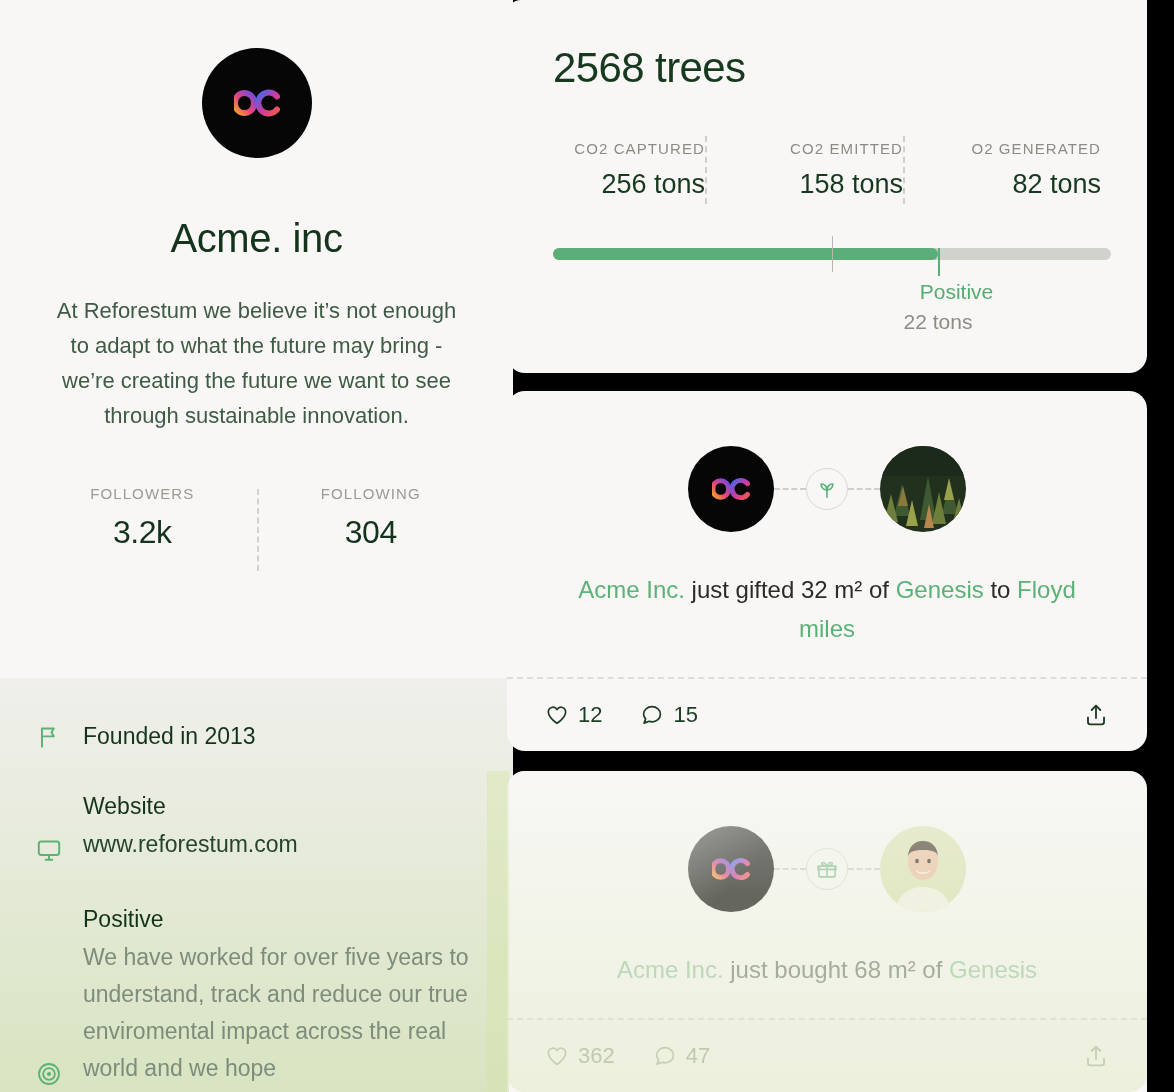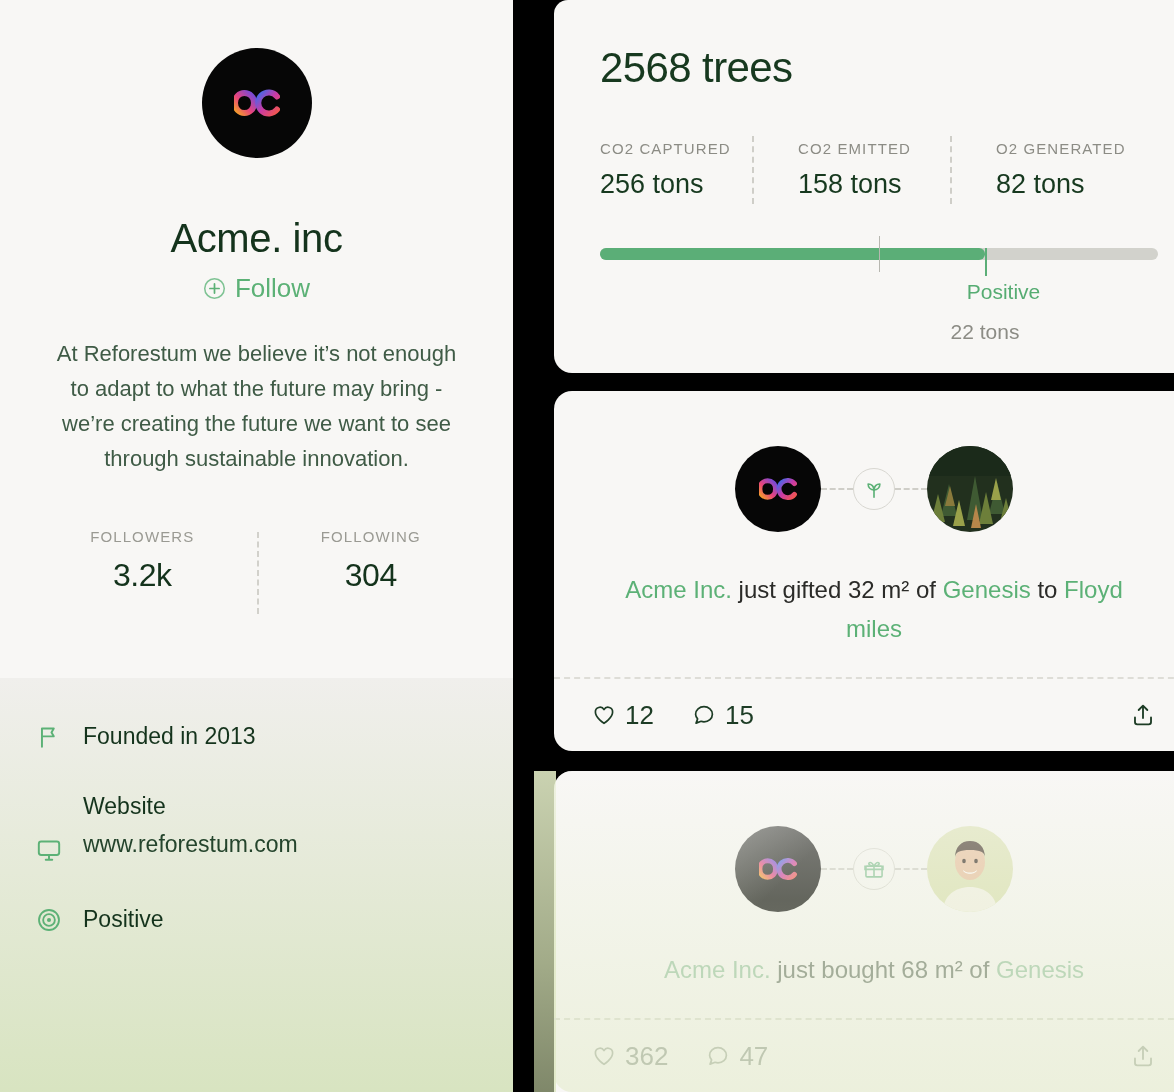--- a/index.html
+++ b/index.html
@@ -138,21 +138,21 @@
     font-size: 23px;
     line-height: 37px;
     color: #7E8C7C;
     margin-top: 6px;
     max-width: 392px;
   }
 
   
   .right-col {
     position: absolute;
-    left: 554px; top: 0;
+    left: 507px; top: 0;
     width: 600px;
     height: 1092px;
   }
 
   .card {
     background: #F8F7F5;
     position: absolute;
     left: 0;
     width: 640px;
     border-radius: 18px;
@@ -171,20 +171,21 @@
   .trees-title {
     font-size: 42px;
     color: #17391F;
     letter-spacing: -0.6px;
   }
 
   .metric-row {
     display: flex;
     margin-top: 48px;
     position: relative;
+    text-align: right;
   }
   .metric { flex: 1; }
   .metric-label {
     font-size: 15px;
     letter-spacing: 1.1px;
     color: #8C8C85;
   }
   .metric-value {
     font-size: 27px;
     color: #17391F;
@@ -230,21 +231,21 @@
     background: #5BAE77;
   }
   .bar-caption {
     position: absolute;
     top: 36px;
     transform: translateX(-50%);
     text-align: center;
     white-space: nowrap;
   }
   .bar-status { font-size: 21px; color: #56AC72; margin-left: 37px; }
-  .bar-amount { font-size: 21px; color: #8C8C85; margin-top: 16px; }
+  .bar-amount { font-size: 21px; color: #8C8C85; margin-top: 6px; }
 
   
   #card-feed-1 { top: 391px; height: 360px; }
   #card-feed-2 { top: 771px; height: 321px; border-bottom-left-radius:0; border-bottom-right-radius:0; }
 
   .feed-body { padding: 55px 0 0 0; }
 
   .actors {
     display: flex;
     align-items: center;
@@ -296,21 +297,21 @@
     align-items: center;
     padding: 0 38px;
   }
   .action {
     display: flex; align-items: center;
     gap: 9px;
     margin-right: 38px;
     cursor: pointer;
   }
   .action-ico { width: 24px; height: 24px; display:block; }
-  .action-count { font-size: 26px; color: #1D3C25; }
+  .action-count { font-size: 22px; color: #1D3C25; }
   .share-btn { margin-left: auto; cursor: pointer; display:flex; }
   .share-ico { width: 26px; height: 26px; display:block; }
 
   
   #card-feed-2 .feed-text { color: #6E7A6D; }
   #card-feed-2 .feed-text .gr { color: #9CC6A6; }
   #card-feed-2 .action-count { color: #9AA398; }
   #card-feed-2 .feed-footer { border-top-color: #D9DCCF; }
   .fade-overlay {
     position: absolute;
@@ -348,27 +349,20 @@
               <stop offset="1" stop-color="#F2564E"></stop>
           </linearGradient>
         </defs>
         <path d="M20 17c0 6-4.2 10-9.6 10C5.2 27 1 23 1 17S5.2 7 10.4 7c5.4 0 9.6 4 9.6 10z" fill="none" stroke="url(#lg1)" stroke-width="6" stroke-linecap="round"></path>
         <path d="M43 10.5A10.5 10.5 0 1 0 43 23.5" fill="none" stroke="url(#lg2)" stroke-width="6" stroke-linecap="round"></path>
       </svg>
     </div>
 
     <div class="profile-name">Acme. inc</div>
 
-    <button class="follow-btn">
-      <svg class="follow-icon" viewBox="0 0 24 24">
-        <circle cx="12" cy="12" r="10.2" fill="none" stroke="#7FC394" stroke-width="1.6"></circle>
-        <path d="M12 7.2v9.6M7.2 12h9.6" stroke="#5CB176" stroke-width="1.8" stroke-linecap="round"></path>
-      </svg>
-      <span class="follow-label">Follow</span>
-    </button>
 
     <div class="profile-bio">At Reforestum we believe it’s not enough to adapt to what the future may bring - we’re creating the future we want to see through sustainable innovation.</div>
 
     <div class="stats-row">
       <div class="stat-col">
         <div class="stat-label">FOLLOWERS</div>
         <div class="stat-value">3.2k</div>
       </div>
       <div class="stats-divider"></div>
       <div class="stat-col">
@@ -401,20 +395,21 @@
     </div>
 
     <div class="info-row">
       <svg class="info-ico" viewBox="0 0 24 24">
         <circle cx="12" cy="12" r="9.2" fill="none" stroke="#5CB176" stroke-width="1.7"></circle>
         <circle cx="12" cy="12" r="5.4" fill="none" stroke="#5CB176" stroke-width="1.7"></circle>
         <circle cx="12" cy="12" r="1.9" fill="#5CB176"></circle>
       </svg>
       <div>
         <div class="info-title">Positive</div>
+        <div class="info-body">We have worked for over five years to understand, track and reduce our true enviromental impact across the real world and we hope</div>
       </div>
     </div>
 
     <div class="profile-bottom-tint"></div>
   </div>
 </div>
 
 <div class="right-col">
 
   <div class="card" id="card-impact">

